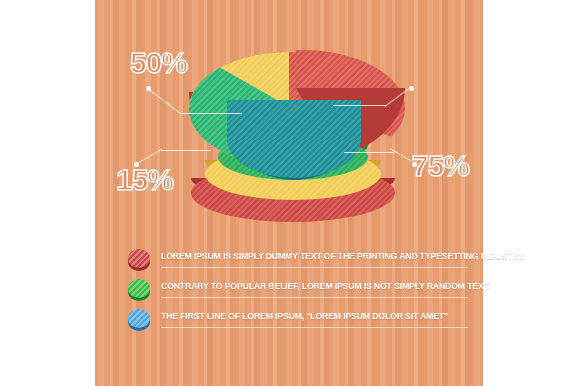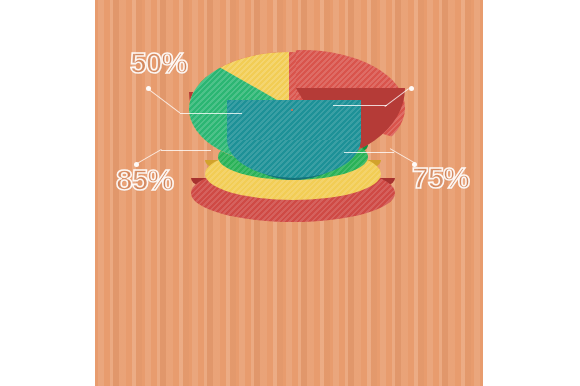--- a/index.html
+++ b/index.html
@@ -62,21 +62,21 @@
     letter-spacing: -1px;
     color: transparent;
     -webkit-text-stroke: 1.6px rgba(255,255,255,0.92);
     text-shadow: 0 1px 1px rgba(140,70,40,0.22);
     white-space: nowrap;
     line-height: 1;
   }
   .pct-50 { left: 130px; top: 48px; }
   .pct-90 { left: 379px; top: 48px; }
   .pct-85 { left: 116px; top: 165px; }
-  .pct-75 { left: 412px; top: 163px; }
+  .pct-75 { left: 412px; top: 151px; }
 
   
   .leader { position: absolute; background: rgba(255,255,255,0.78); }
   .leader.h { height: 1px; }
   .leader.d { height: 1px; transform-origin: 0 0; }
   .dot {
     position: absolute;
     width: 5px; height: 5px;
     border-radius: 50%;
     background: rgba(255,255,255,0.95);
@@ -260,31 +260,55 @@
 
   <div class="pct pct-50">50%</div>
   <div class="dot" style="left:146px; top:86px;"></div>
   <div class="leader d" style="left:149px; top:89px; width:39px; transform:rotate(37deg);"></div>
   <div class="leader h" style="left:180px; top:113px; width:62px;"></div>
 
   <div class="dot" style="left:409px; top:86px;"></div>
   <div class="leader d" style="left:409px; top:89px; width:30px; transform:rotate(180deg) rotate(-37deg);"></div>
   <div class="leader h" style="left:333px; top:105px; width:54px;"></div>
 
-  <div class="pct pct-85">85%</div>
+  <div class="pct pct-85">15%</div>
   <div class="dot" style="left:134px; top:162px;"></div>
   <div class="leader d" style="left:137px; top:163px; width:28px; transform:rotate(-30deg);"></div>
   <div class="leader h" style="left:161px; top:150px; width:50px;"></div>
 
   <div class="pct pct-75">75%</div>
   <div class="dot" style="left:412px; top:162px;"></div>
   <div class="leader d" style="left:414px; top:163px; width:28px; transform:rotate(180deg) rotate(30deg);"></div>
   <div class="leader h" style="left:344px; top:152px; width:50px;"></div>
 
   <div class="legend">
 
-
-
-
+    <div class="legend-row">
+      <div class="bullet">
+        <div class="disc-base" style="background:#9e2f2d;"></div>
+        <div class="disc" style="background-color:#cc4b46;"></div>
+      </div>
+      <div class="legend-text">LOREM IPSUM IS SIMPLY DUMMY TEXT OF THE PRINTING AND TYPESETTING INDUSTRY.</div>
+      <div class="legend-rule"></div>
+    </div>
+
+
+    <div class="legend-row">
+      <div class="bullet">
+        <div class="disc-base" style="background:#1d8a33;"></div>
+        <div class="disc" style="background-color:#3fbf4a;"></div>
+      </div>
+      <div class="legend-text">CONTRARY TO POPULAR BELIEF, LOREM IPSUM IS NOT SIMPLY RANDOM TEXT.</div>
+      <div class="legend-rule"></div>
+    </div>
+
+    <div class="legend-row">
+      <div class="bullet">
+        <div class="disc-base" style="background:#2b7aa8;"></div>
+        <div class="disc" style="background-color:#52a9dd;"></div>
+      </div>
+      <div class="legend-text">THE FIRST LINE OF LOREM IPSUM, "LOREM IPSUM DOLOR SIT AMET"</div>
+      <div class="legend-rule"></div>
+    </div>
 
   </div>
 
 </div>
 
 </body></html>

